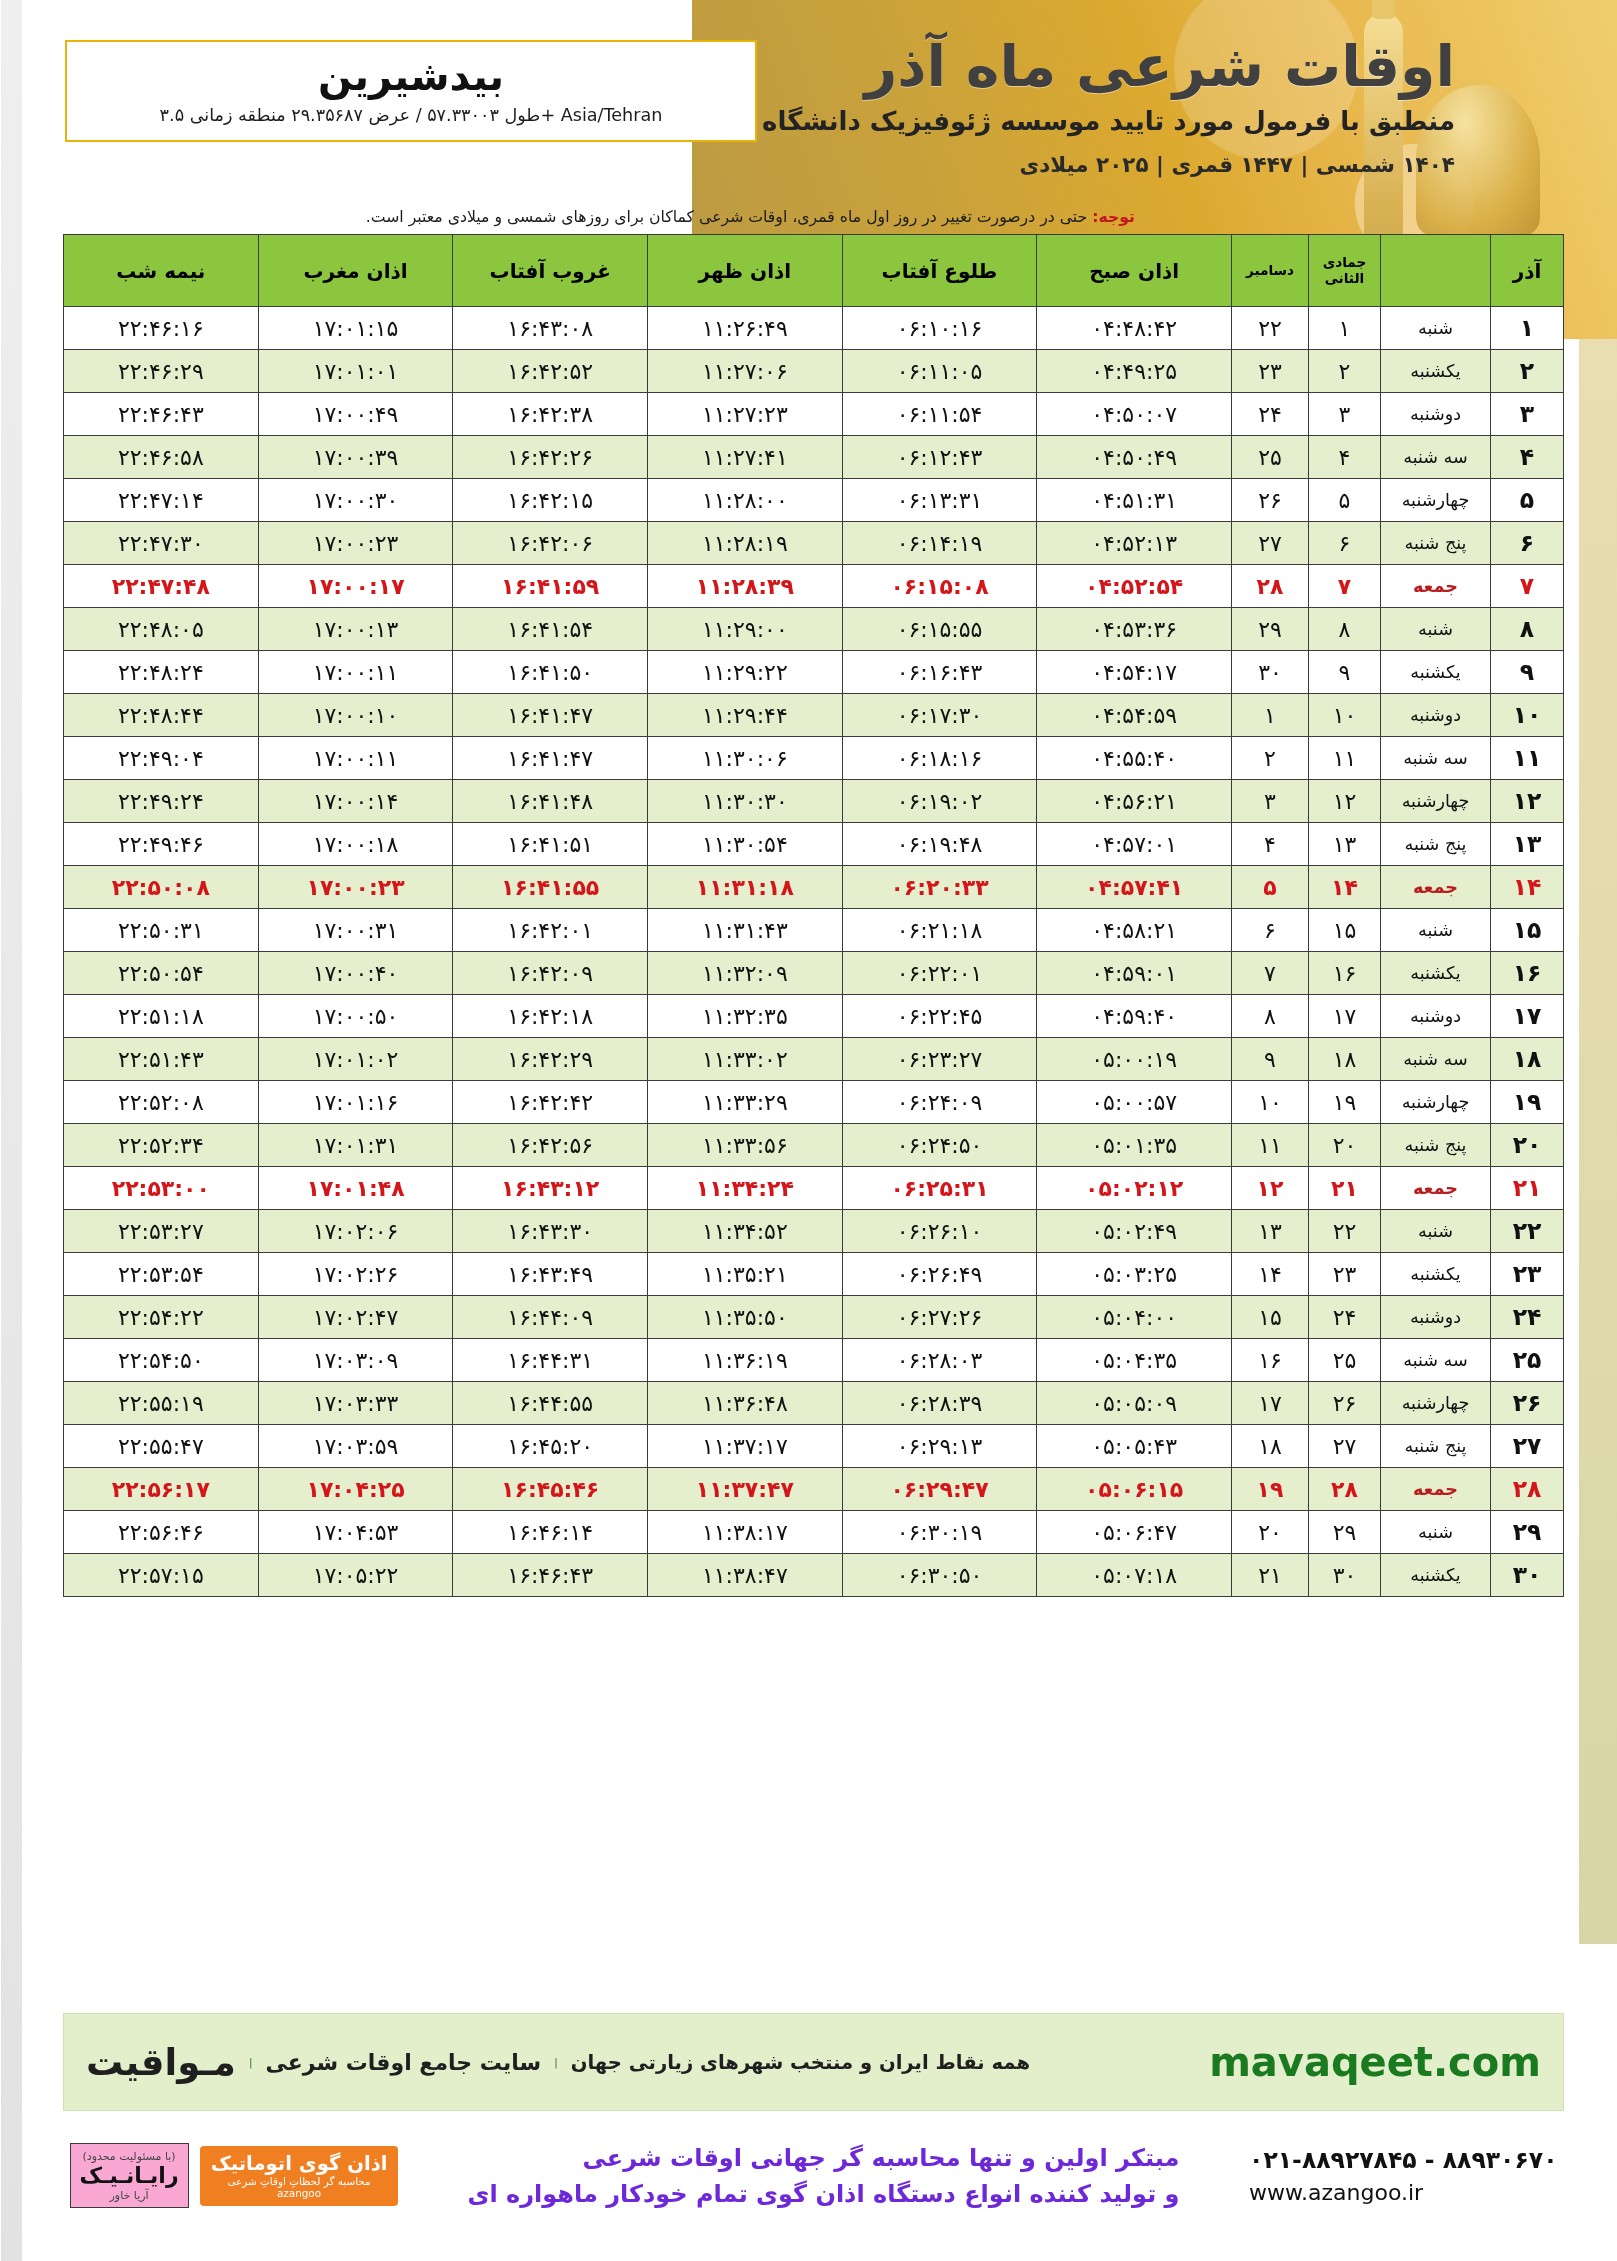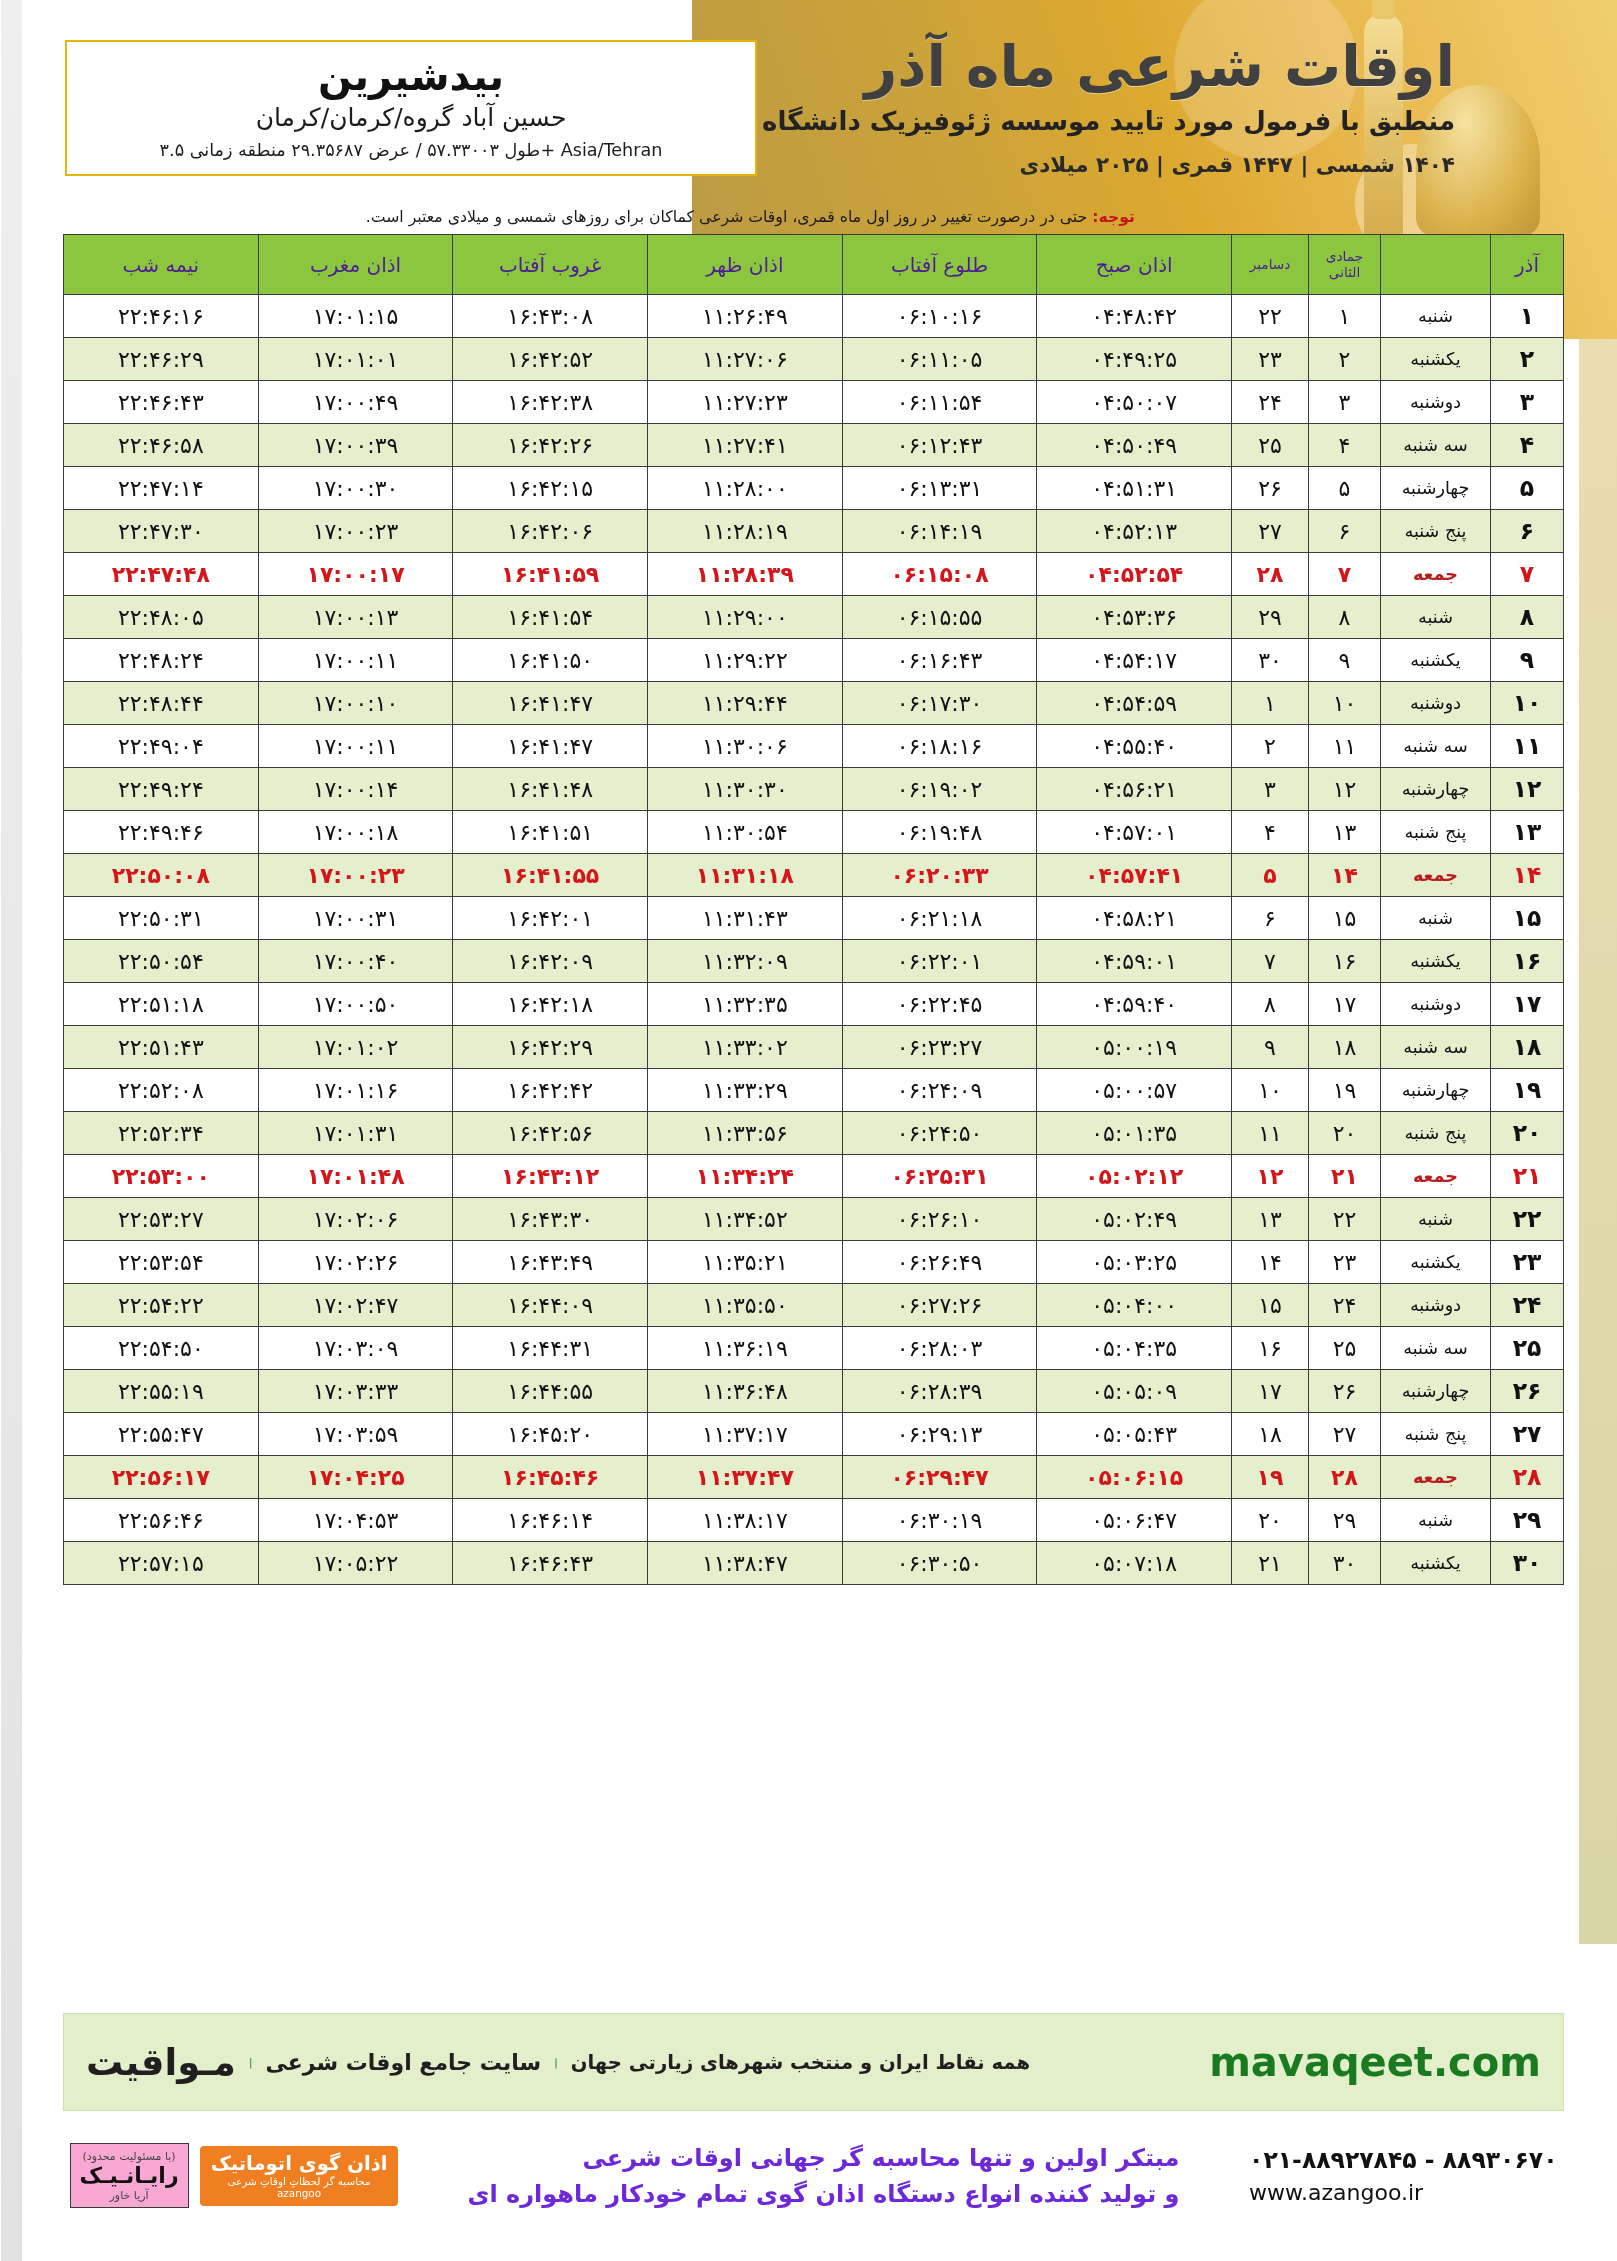--- a/index.html
+++ b/index.html
@@ -83,22 +83,22 @@
   }
   .note b{ color:#c2181b; }
 
   
   .table-wrap{
     position:absolute; top:234px; left:63px; width:1501px; z-index:5;
   }
   table{ border-collapse:collapse; width:100%; table-layout:fixed; }
   th,td{ border:1.3px solid #3a3a3a; text-align:center; }
   thead th{
-    background:#8cc63e; color:#4c1d95; font-size:20px; font-weight:normal;
-    height:60px; padding:0 2.6px;
+    background:#8cc63e; color:#000000; font-size:20px; font-weight:bold;
+    height:72px; padding:0 2.6px;
   }
   thead th.small{ font-size:13.7px; line-height:1.15; }
   tbody td{
     height:43px; font-size:22px; color:#111; background:#ffffff;
   }
   tbody tr.alt td{ background:#e5eecd; }
   td.day-num{ font-weight:bold; font-size:23.5px; }
   td.weekday{ font-size:17.6px; }
   tr.friday td{ color:#d4161a; font-weight:bold; }
   tr.friday td.weekday{ color:#b91c1c; }
@@ -153,21 +153,20 @@
 <div class="header">
   <div class="title-block">
     <div class="title-main">اوقات شرعی ماه آذر</div>
     <div class="title-sub">منطبق با فرمول مورد تایید موسسه ژئوفیزیک دانشگاه تهران</div>
     <div class="title-years">۱۴۰۴ شمسی | ۱۴۴۷ قمری | ۲۰۲۵ میلادی</div>
   </div>
 </div>
 
 <div class="city-card">
   <div class="city-name">بیدشیرین</div>
-  <div class="city-sub">حسین آباد گروه/کرمان/کرمان</div>
   <div class="city-coords">طول ۵۷.۳۳۰۰۳ / عرض ۲۹.۳۵۶۸۷ منطقه زمانی ۳.۵+ Asia/Tehran</div>
 </div>
 
 <div class="note">
   <b>توجه:</b><span> حتی در درصورت تغییر در روز اول ماه قمری، اوقات شرعی کماکان برای روزهای شمسی و میلادی معتبر است.</span>
 </div>
 
 <div class="table-wrap">
   <table>
     <colgroup>

